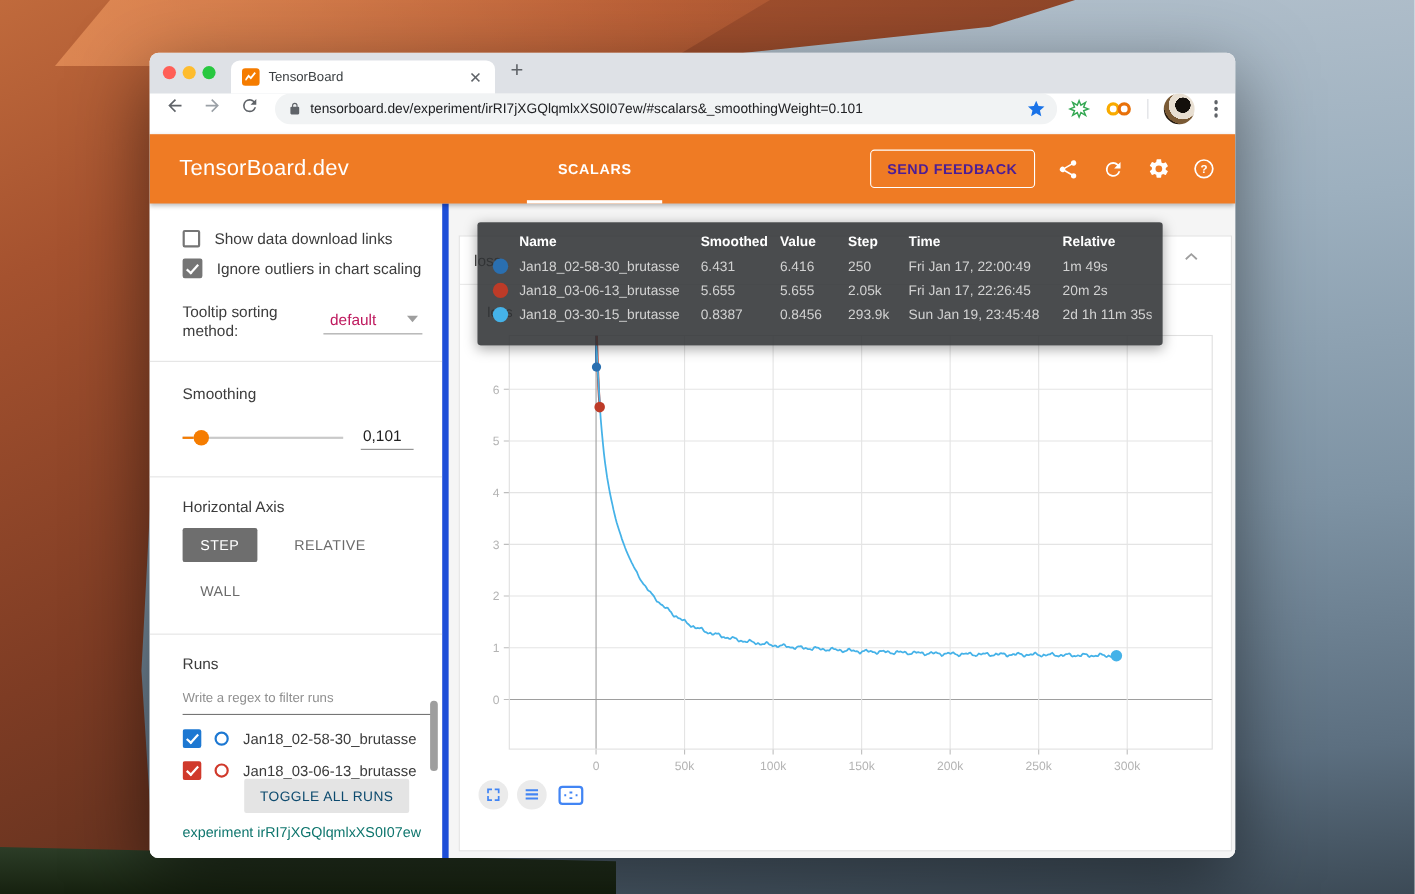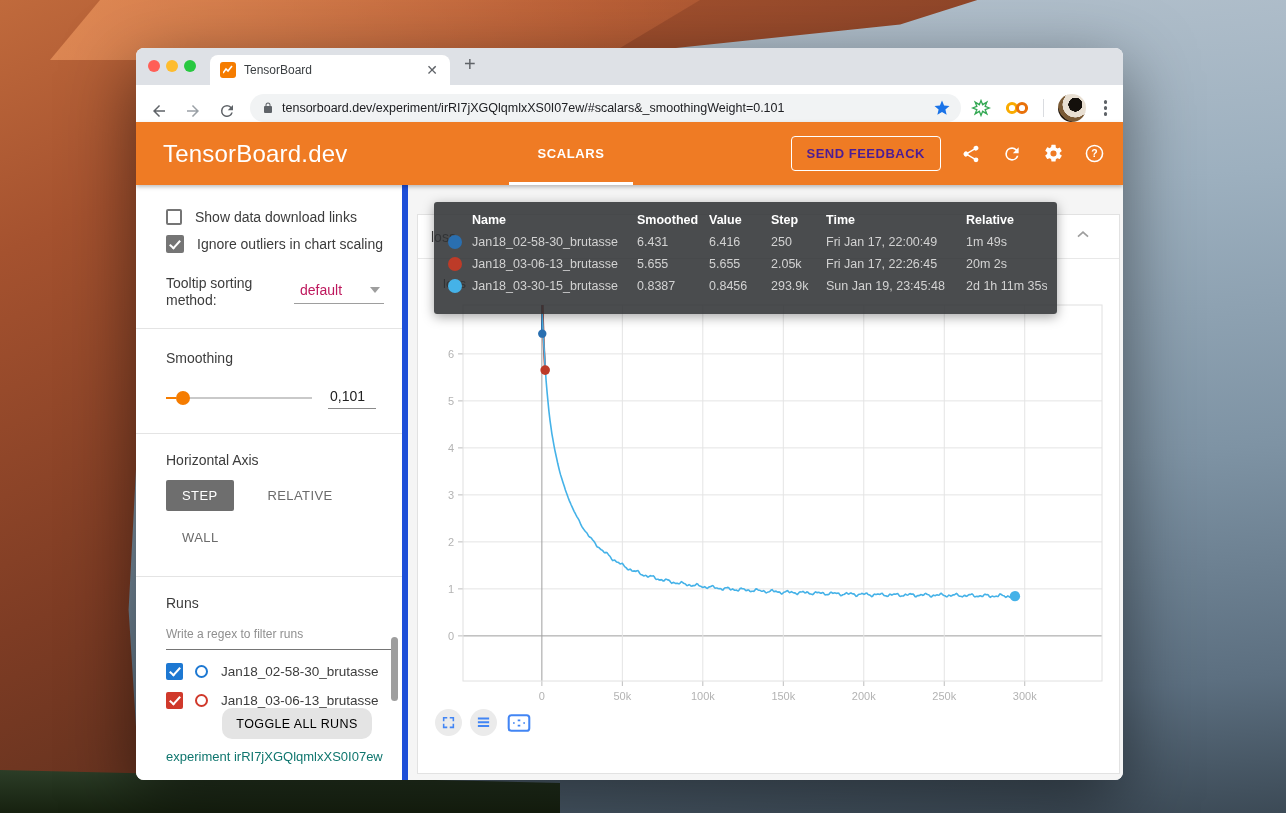--- a/index.html
+++ b/index.html
@@ -26,36 +26,36 @@
   .traffic { position:absolute; top:12px; width:12px; height:12px; border-radius:50%; }
   .t-red{ left:12px; background:#ff5f57; } .t-yellow{ left:30px; background:#febc2e; } .t-green{ left:48px; background:#28c840; }
   .tab { position:absolute; left:74px; top:7px; width:240px; height:30px; background:#fff;
     border-radius:8px 8px 0 0; display:flex; align-items:center; padding:0 10px; }
   .favicon { width:16px; height:16px; border-radius:3px; background:#f57c00; display:flex;
     align-items:center; justify-content:center; flex:0 0 16px; }
   .tab-title { font-size:12px; color:#3c4043; margin-left:8px; flex:1; white-space:nowrap; overflow:hidden; }
   .tab-close { color:#5f6368; font-size:14px; padding:0 2px; }
   .newtab { position:absolute; left:328px; top:5px; font-size:20px; color:#5f6368; }
 
-  .urlbar { height:37px; background:#fff; display:flex; align-items:flex-end; padding:0 12px; }
+  .urlbar { height:37px; background:#fff; display:flex; align-items:flex-start; padding:0 12px; }
   .nav-ic { width:22px; height:22px; display:flex; align-items:center; justify-content:center; margin-right:12px; }
   .omnibox { flex:1; height:28px; background:#f1f3f4; border-radius:14px; display:flex;
     align-items:center; padding:0 10px 0 12px; margin-right:10px; }
   .url-text { font-size:12.5px; color:#202124; margin-left:8px; flex:1; white-space:nowrap; overflow:hidden; }
   .bar-right { display:flex; align-items:center; gap:14px; }
   .vsep { width:1px; height:18px; background:#dadce0; }
   .avatar { width:28px; height:28px; border-radius:50%;
     background:radial-gradient(circle at 62% 38%,#14100c 0 28%,#e8dfd2 29% 52%,#7a5a35 53% 70%,#241a10 71%); }
   .kebab { display:flex; flex-direction:column; gap:2.5px; padding:4px; }
   .kebab i { width:3.5px; height:3.5px; border-radius:50%; background:#5f6368; }
 
   
   .tbheader { height:63px; background:#ef7b24; display:flex; align-items:center;
     box-shadow:0 2px 4px rgba(0,0,0,.25); position:relative; z-index:5; }
-  .tb-logo { color:#fff; font-size:24px; font-weight:500; margin-left:27px; letter-spacing:.2px; }
+  .tb-logo { color:#fff; font-size:20px; font-weight:500; margin-left:27px; letter-spacing:.2px; }
   .tb-tab { position:relative; color:#fff; font-size:13px; font-weight:700; letter-spacing:.6px;
     margin-left:162px; height:63px; display:flex; align-items:center; padding:0 28px; }
   .tb-tab::after { content:''; position:absolute; left:0; right:0; bottom:0; height:3px; background:#fff; }
   .tb-right { margin-left:auto; display:flex; align-items:center; gap:19px; margin-right:18px; }
   .feedback-btn { border:1.5px solid #fff; border-radius:4px; color:#4c1d95; background:transparent;
     font-size:13px; font-weight:700; letter-spacing:.5px; padding:9px 15px;
     font-family:inherit; }
   .hicon { width:22px; height:22px; display:flex; align-items:center; justify-content:center; }
 
   
@@ -86,21 +86,21 @@
     color:#7f1d1d; padding:4px 0 8px; font-family:inherit; background:transparent; }
   .regex-input::placeholder { color:#8f8f8f; }
   .run-row { display:flex; align-items:center; height:29px; }
   .run-cb { position:relative; width:17px; height:17px; border-radius:2px; flex:0 0 17px; }
   .run-cb::after { content:''; position:absolute; left:5.5px; top:2px; width:4px; height:9px;
     border:solid #fff; border-width:0 2px 2px 0; transform:rotate(42deg); }
   .run-circle { width:13px; height:13px; border-radius:50%; border:2px solid; margin-left:12px; flex:0 0 13px; }
   .run-label { margin-left:13px; font-size:13.5px; white-space:nowrap; }
   .runs-list { overflow:hidden; height:88px; }
   .toggle-all { position:absolute; left:86px; top:523px; width:150px; height:31px; background:#e4e4e4;
-    border:none; border-radius:10px; color:#000000; font-size:12.5px; letter-spacing:.4px; font-family:inherit; }
+    border:none; border-radius:2px; color:#0c4a6e; font-size:12.5px; letter-spacing:.4px; font-family:inherit; }
   .exp-caption { position:absolute; left:30px; top:564px; font-size:13px; color:#0f766e; white-space:nowrap; }
   .sb-scrollthumb { position:absolute; right:4px; top:452px; width:7px; height:64px; background:#9e9e9e; border-radius:4px; }
 
   
   .main { flex:1; background:#f5f5f5; position:relative; overflow:hidden; padding:14px 3px 0 9px; }
   .filter-row { display:flex; align-items:center; height:31px; border-bottom:1px solid #4f4f4f; }
   .filter-ph { position:relative; z-index:30; font-size:15px; color:#85888b; margin-left:6px; white-space:nowrap; }
   .card { margin-top:15px; background:#fff; border:1px solid #e2e2e2; height:560px; }
   .card-header { height:44px; display:flex; align-items:center; padding:0 26px 0 13px;
     border-bottom:1px solid #e8e8e8; }

